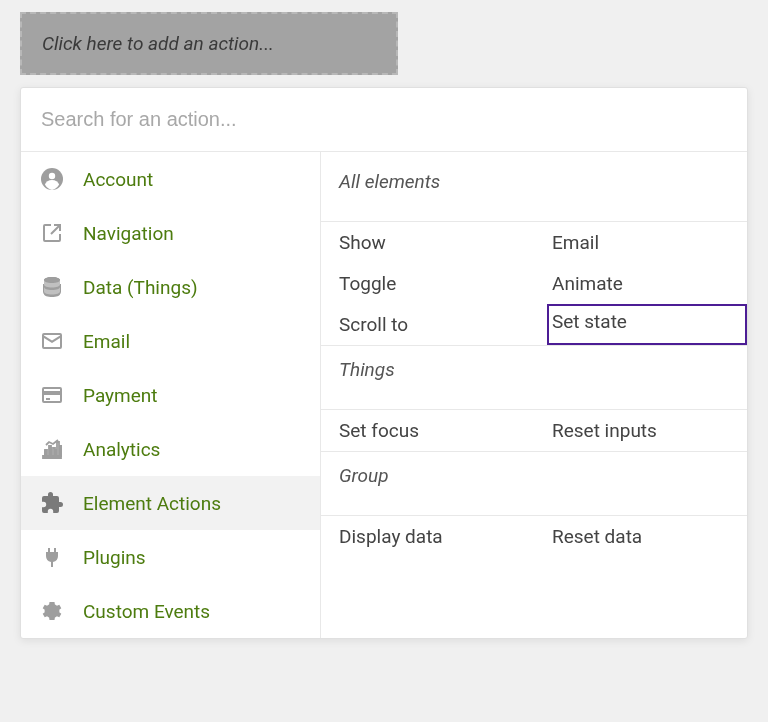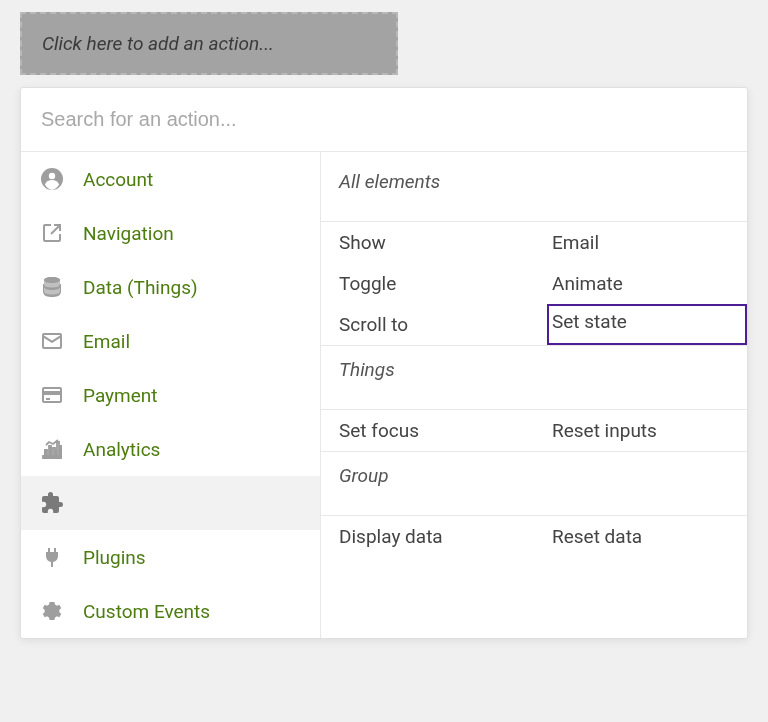--- a/index.html
+++ b/index.html
@@ -209,20 +209,21 @@
           </span>
           <span class="cat-label">Analytics</span>
         </div>
 
         <div class="cat-item selected">
           <span class="cat-icon selected">
             <svg viewBox="0 0 24 24">
                 <path d="M20.5 11H19V7a2 2 0 0 0-2-2h-4V3.5a2.5 2.5 0 0 0-5 0V5H4a2 2 0 0 0-2 2v3.8h1.5a2.7 2.7 0 0 1 0 5.4H2V20a2 2 0 0 0 2 2h3.8v-1.5a2.7 2.7 0 0 1 5.4 0V22H17a2 2 0 0 0 2-2v-4h1.5a2.5 2.5 0 0 0 0-5z" fill="#7a7a7a"></path>
               </svg>
           </span>
+          <span class="cat-label">Element Actions</span>
         </div>
 
         <div class="cat-item">
           <span class="cat-icon">
             <svg viewBox="0 0 24 24">
                 <path d="M16 7V3h-2v4h-4V3H8v4H6v4a6 6 0 0 0 5 5.9V22h2v-5.1A6 6 0 0 0 18 11V7h-2z"></path>
               </svg>
           </span>
           <span class="cat-label">Plugins</span>
         </div>

